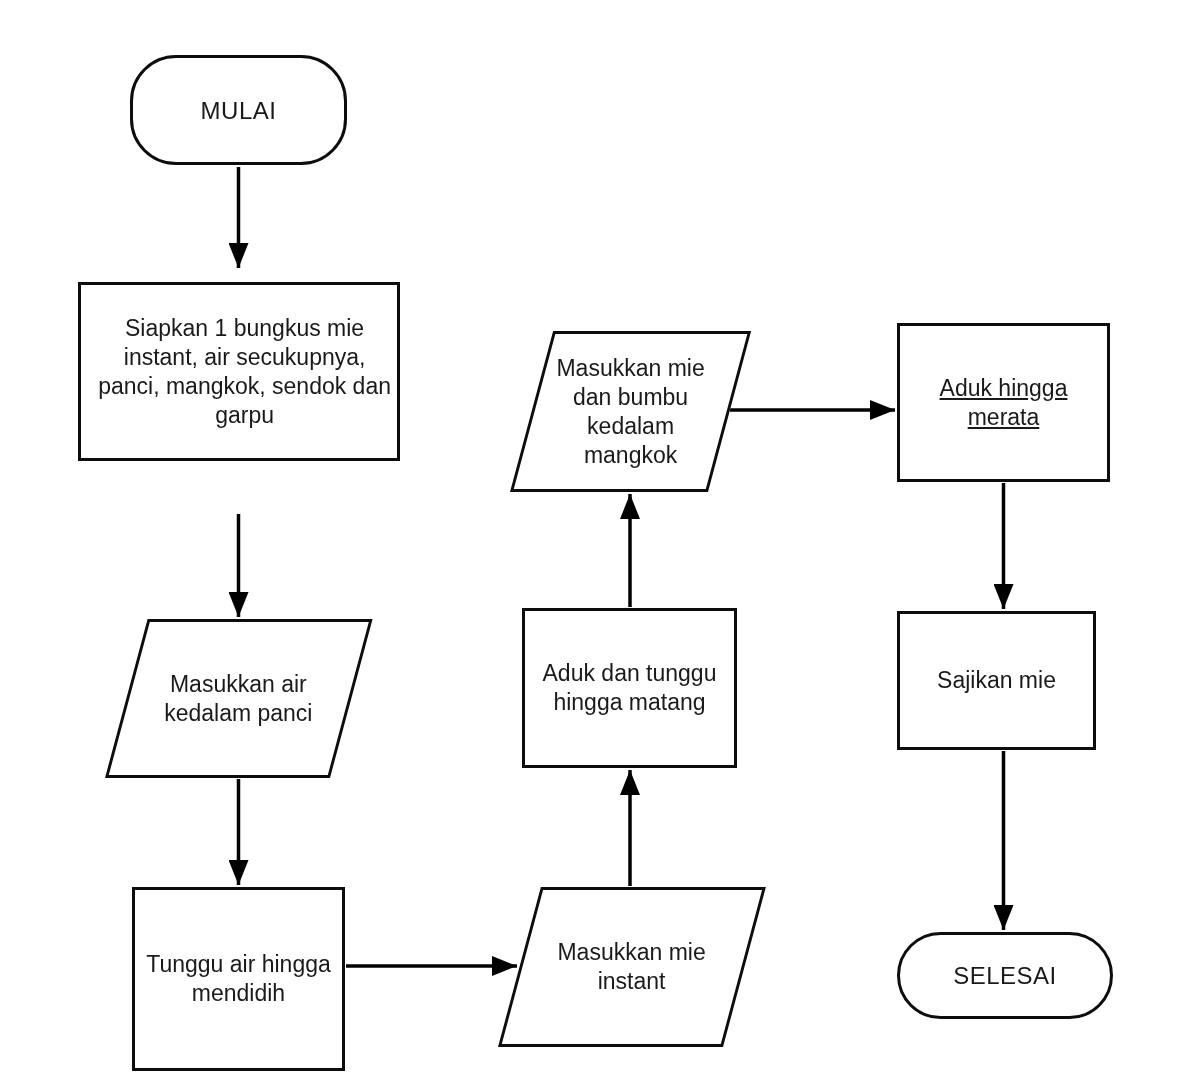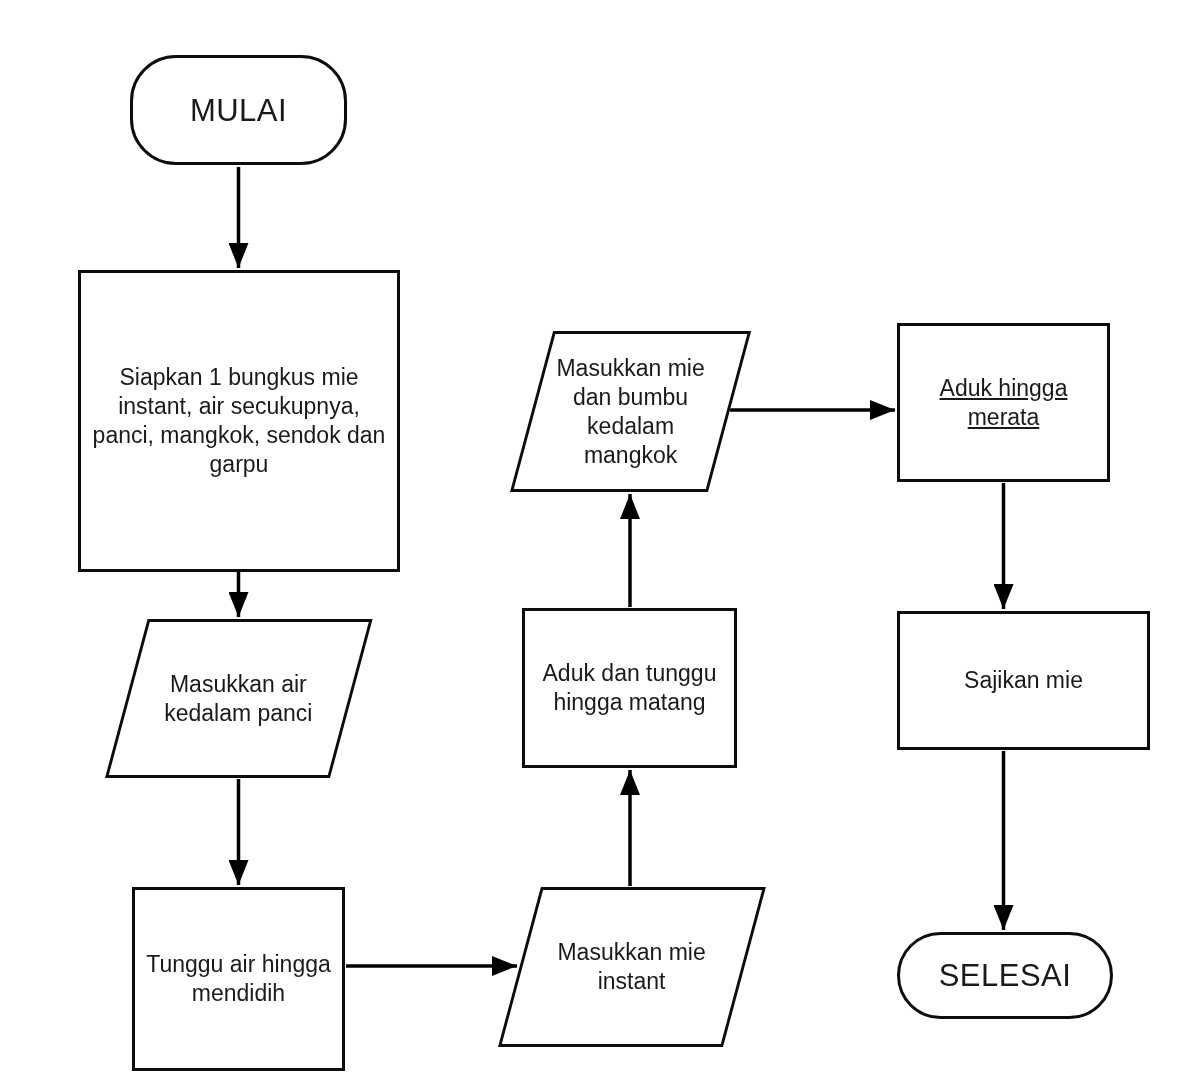--- a/index.html
+++ b/index.html
@@ -28,21 +28,21 @@
     line-height: 29px;
     text-align: center;
   }
   .node .label {
     white-space: pre-line;
     display: block;
     padding: 0 6px;
   }
   .terminator {
     border-radius: 46px;
-    font-size: 31px;
+    font-size: 24px;
     letter-spacing: 0.5px;
   }
   .io {
     transform: skewX(-15deg);
     transform-origin: 0 100%;
   }
   .io .label {
     transform: skewX(15deg);
   }
   .edges {
@@ -75,21 +75,21 @@
     <line x1="630" y1="607" x2="630" y2="494" marker-end="url(#arrow)"></line>
     <line x1="730" y1="410" x2="895" y2="410" marker-end="url(#arrow)"></line>
     <line x1="1003.5" y1="483" x2="1003.5" y2="609" marker-end="url(#arrow)"></line>
     <line x1="1003.5" y1="751" x2="1003.5" y2="930" marker-end="url(#arrow)"></line>
   </svg>
 
   <div class="node terminator" style="left:130px; top:55px; width:217px; height:110px;">
     <span class="label">MULAI</span>
   </div>
 
-  <div class="node process" style="left:78px; top:270px; width:322px; height:302px;">
+  <div class="node process" style="left:78px; top:282px; width:322px; height:179px;justify-content:flex-end;">
     <span class="label">Siapkan 1 bungkus mie
 instant, air secukupnya,
 panci, mangkok, sendok dan
 garpu</span>
   </div>
 
   <div class="node io" style="left:105px; top:619px; width:225px; height:159px;">
     <span class="label">Masukkan air
 kedalam panci</span>
   </div>
@@ -114,21 +114,21 @@
 dan bumbu
 kedalam
 mangkok</span>
   </div>
 
   <div class="node process" style="left:897px; top:323px; width:213px; height:159px;text-decoration:underline;">
     <span class="label">Aduk hingga
 merata</span>
   </div>
 
-  <div class="node process" style="left:897px; top:611px; width:253px; height:139px;">
+  <div class="node process" style="left:897px; top:611px; width:199px; height:139px;">
     <span class="label">Sajikan mie</span>
   </div>
 
   <div class="node terminator" style="left:897px; top:932px; width:216px; height:87px;">
     <span class="label">SELESAI</span>
   </div>
 
 </div>
 
 </body></html>

